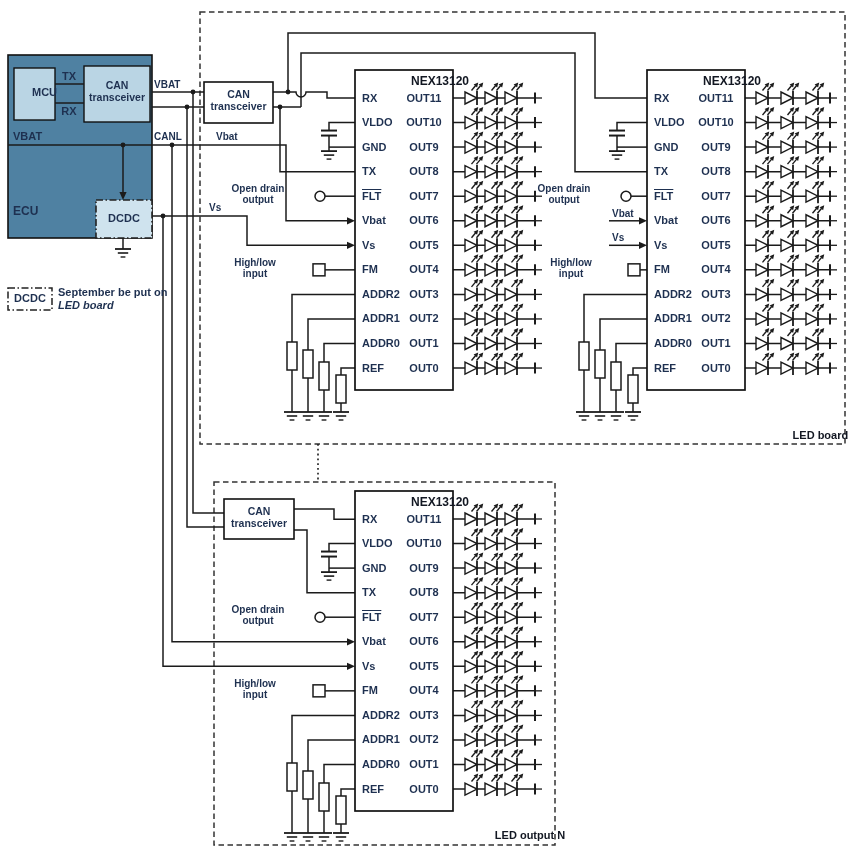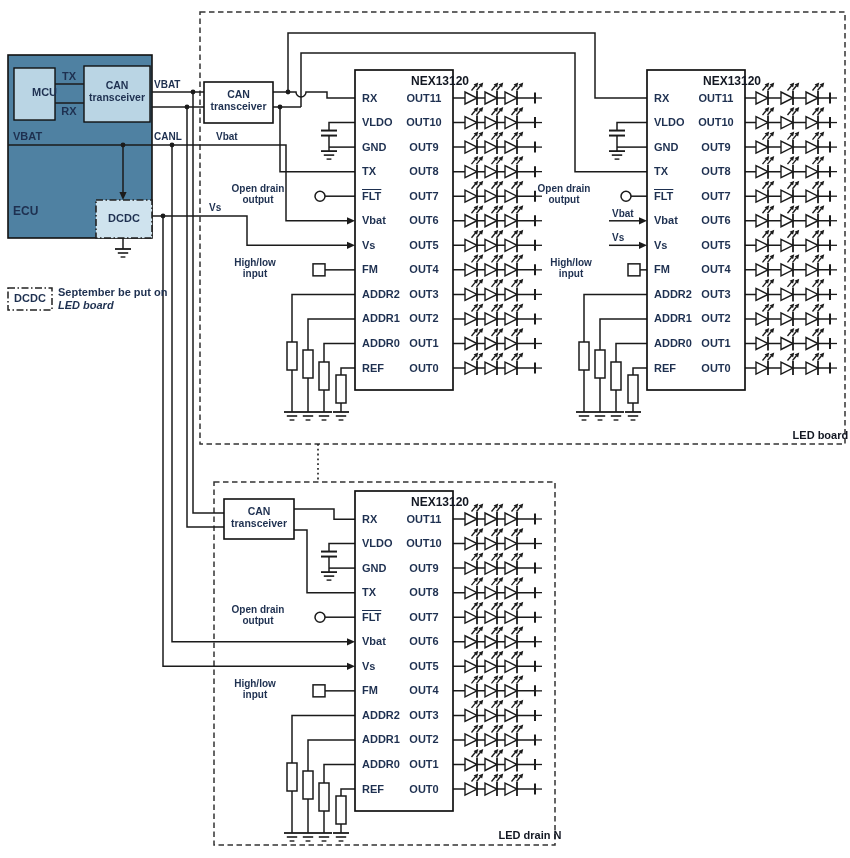--- a/index.html
+++ b/index.html
@@ -757,21 +757,21 @@
   <div class="lbl f10c twoLine" style="left:224px;top:506px;width:70px;">
     <span>CAN</span>
     <span>transceiver</span>
   </div>
 
   <div class="lbl f11 ctr" style="left:8px;top:292px;width:44px;">DCDC</div>
   <div class="lbl f11" style="left:58px;top:286px;">September be put on</div>
   <div class="lbl f11" style="left:58px;top:299px;font-style:italic;">LED board</div>
 
   <div class="lbl f11 rgt dark" style="left:738px;top:429px;width:102px;">LED board 9</div>
-  <div class="lbl f11 rgt dark" style="left:443px;top:829px;width:102px;">LED drain N</div>
+  <div class="lbl f11 rgt dark" style="left:443px;top:829px;width:102px;">LED output N</div>
 
   <div class="lbl f10" style="left:612px;top:208px;">Vbat</div>
   <div class="lbl f10" style="left:612px;top:232px;">Vs</div>
 <div class="lbl f12 ctr dark" style="left: 355px; top: 75px; width: 98px;">NEX13120</div>
     <div class="lbl f11" style="left: 362px; top: 91.5px;">RX</div>
     <div class="lbl f11 rgt" style="left: 402px; top: 91.5px; width: 44px;">OUT11</div>
     <div class="lbl f11" style="left: 362px; top: 116.05px;">VLDO</div>
     <div class="lbl f11 rgt" style="left: 402px; top: 116.05px; width: 44px;">OUT10</div>
     <div class="lbl f11" style="left: 362px; top: 140.6px;">GND</div>
     <div class="lbl f11 rgt" style="left: 402px; top: 140.6px; width: 44px;">OUT9</div>

